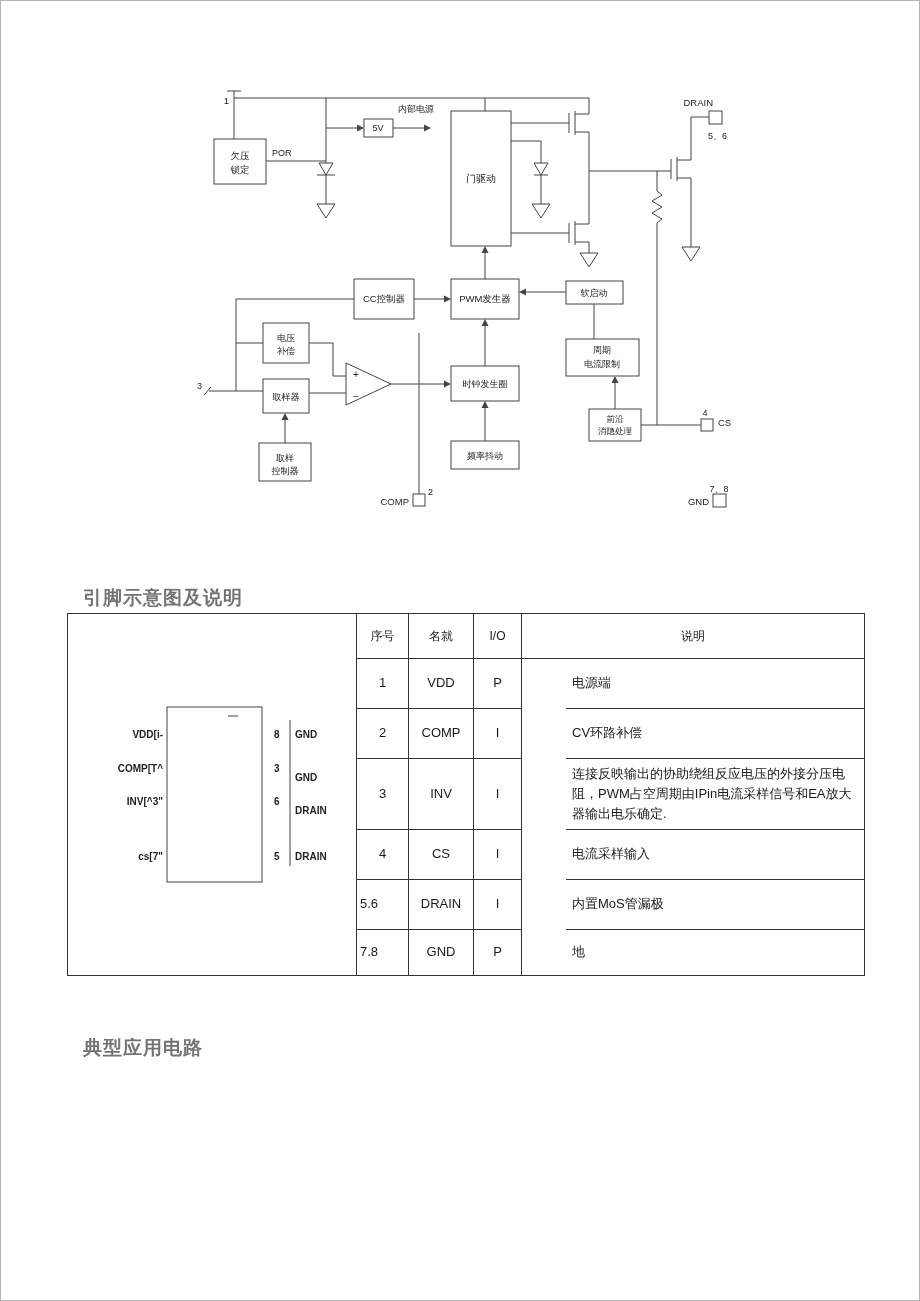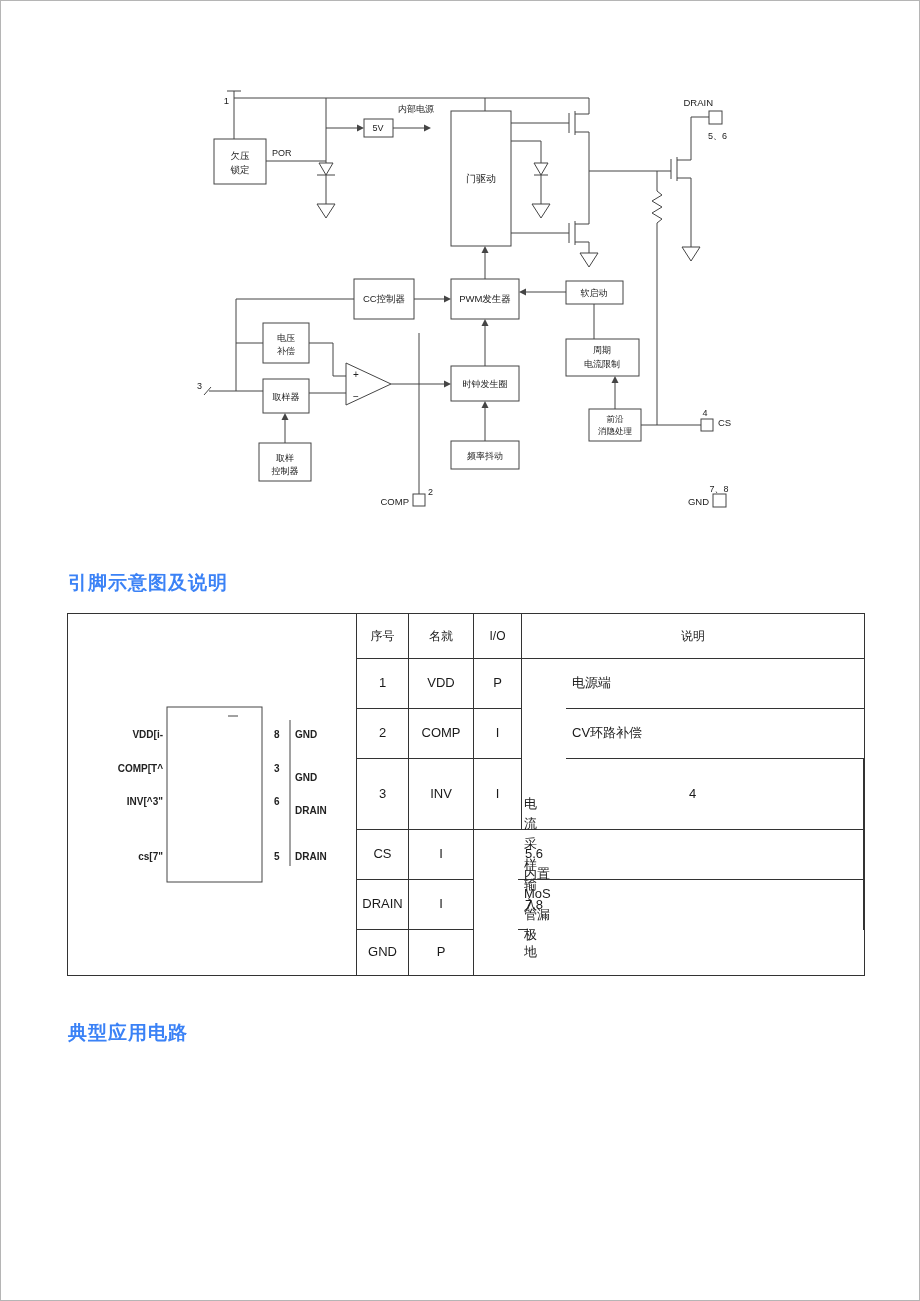--- a/index.html
+++ b/index.html
@@ -3,22 +3,22 @@
 <meta charset="utf-8">
 <style>
   html,body{margin:0;padding:0;background:#fff;}
   .page{
     position:relative;width:920px;height:1301px;background:#fff;
     border:1px solid #b5b5b5;box-sizing:border-box;overflow:hidden;
     font-family:"Liberation Sans","DejaVu Sans",sans-serif;color:#1a1a1a;
   }
   svg text{font-family:"Liberation Sans","DejaVu Sans",sans-serif;fill:#222;}
   .h-section{
-    position:absolute;left:66px;font-size:19px;font-weight:bold;color:#3b82f6;
-    letter-spacing:1px;margin:1px;
+    position:absolute;left:66px;font-size:19px;font-weight:bold;color:#737373;
+    letter-spacing:1px;margin:16px;
   }
   #pins-heading{top:568px;}
   #app-heading{top:1018px;}
   
   .pin-table{
     position:absolute;left:66px;top:612px;width:798px;height:363px;
     border:1px solid #333;box-sizing:border-box;display:flex;background:#fff;
   }
   .chip-cell{width:289px;border-right:1px solid #333;box-sizing:border-box;flex:none;}
   .grid{
@@ -226,20 +226,21 @@
       <div class="cell desc last-col">电源端</div>
 
       <div class="cell">2</div>
       <div class="cell">COMP</div>
       <div class="cell">I</div>
       <div class="cell desc last-col">CV环路补偿</div>
 
       <div class="cell">3</div>
       <div class="cell">INV</div>
       <div class="cell">I</div>
+      <div class="cell desc last-col">连接反映输出的协助绕组反应电压的外接分压电阻，PWM占空周期由IPin电流采样信号和EA放大器输出电乐确定.</div>
 
       <div class="cell">4</div>
       <div class="cell">CS</div>
       <div class="cell">I</div>
       <div class="cell desc last-col">电流采样输入</div>
 
       <div class="cell no-left">5.6</div>
       <div class="cell">DRAIN</div>
       <div class="cell">I</div>
       <div class="cell desc last-col">内置MoS管漏极</div>

